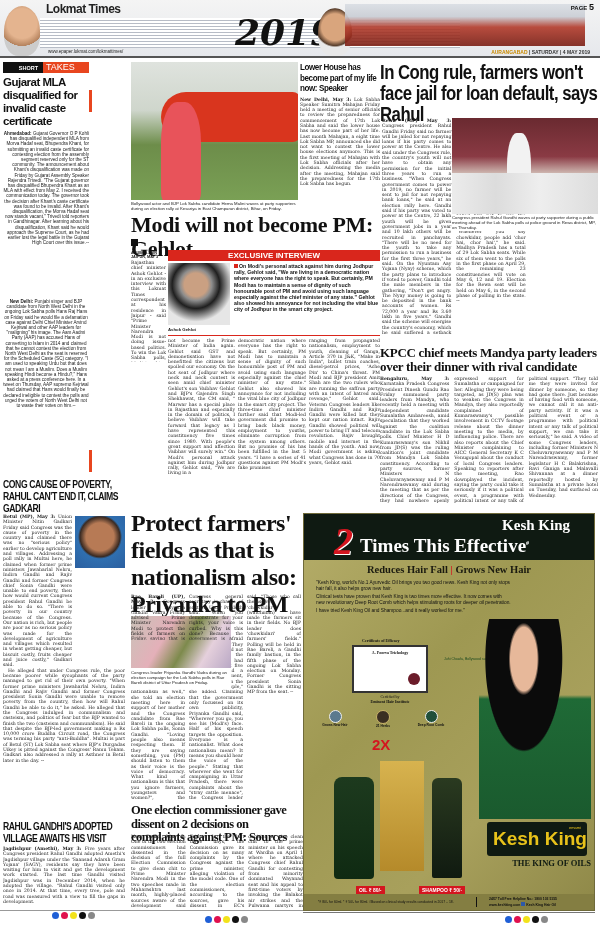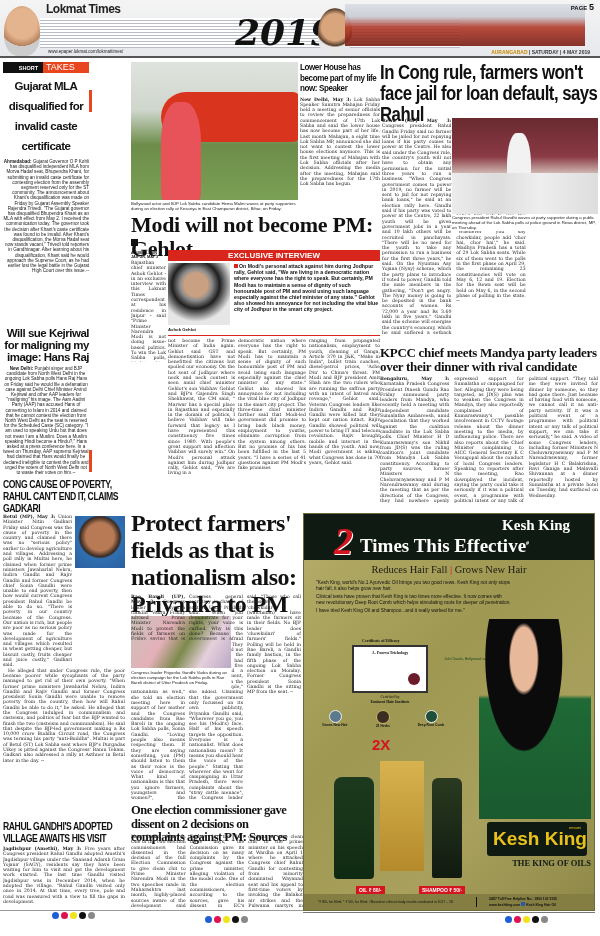--- a/index.html
+++ b/index.html
@@ -45,23 +45,22 @@
   <span class="dateline" data-name="issue-dateline">
     <span class="city">AURANGABAD</span> <span>|</span> <span>SATURDAY</span> <span>|</span> <span>4 MAY 2019</span>
   </span>
 </header>
 
 <section class="abs" style="left:3px;top:62px;width:86px;height:410px;" data-name="short-takes">
   <div style="display:flex;height:11px;" data-name="short-takes-label">
     <span style="background:#111;color:#fff;font-family:'Liberation Sans',sans-serif;font-weight:bold;font-size:5.5px;padding:3px 5px;width:40px;text-align:right">SHORT</span>
     <span style="background:#e8461f;color:#fff;font-family:'Liberation Sans',sans-serif;font-size:9px;line-height:11px;padding:0 3px;flex:1">TAKES</span>
   </div>
-  <h2 class="hl-sans" style="font-size:11.5px;line-height:20px;text-align:center;margin-top:3px" data-name="headline-gujarat-mla">Gujarat MLA disqualified for invalid caste certificate</h2>
+  <h2 class="hl-sans" style="font-size:11.5px;line-height:13px;text-align:left;margin-top:3px" data-name="headline-gujarat-mla">Gujarat MLA disqualified for invalid caste certificate</h2>
   <p class="body-txt" style="font-family:'Liberation Sans',sans-serif;font-size:4.6px;line-height:5.2px;text-align:right;margin-top:3px;height:165px" data-name="story-gujarat-mla"><b>Ahmedabad:</b> <span>Gujarat Governor O P Kohli has disqualified independent MLA from Morva Hadaf seat, Bhupendra Khant, for submitting an invalid caste certificate for contesting election from the assembly segment reserved only for the ST community. The announcement about Khant's disqualification was made on Friday by Gujarat Assembly Speaker Rajendra Trivedi. "The Gujarat governor has disqualified Bhupendra Khant as an MLA with effect from May 2. I received the communication today. The governor took the decision after Khant's caste certificate was found to be invalid. After Khant's disqualification, the Morva Hadaf seat now stands vacant," Trivedi told reporters in Gandhinagar. After learning about his disqualification, Khant said he would approach the Supreme Court, as he had earlier lost the legal battle in the Gujarat High Court over this issue.--</span></p>
-  <h2 class="hl-sans" style="font-size:11.5px;line-height:12px;text-align:right;margin-top:3px" data-name="headline-hans-raj">Will sue Kejriwal for maligning my image: Hans Raj</h2>
   <p class="body-txt" style="font-family:'Liberation Sans',sans-serif;font-size:4.6px;line-height:5.2px;text-align:center;margin-top:3px;height:120px" data-name="story-hans-raj"><b>New Delhi:</b> <span>Punjabi singer and BJP candidate from North West Delhi in the ongoing Lok Sabha polls Hans Raj Hans on Friday said he would file a defamation case against Delhi Chief Minister Arvind Kejriwal and other AAP leaders for "maligning" his image. The Aam Aadmi Party (AAP) has accused Hans of converting to Islam in 2014 and claimed that he cannot contest the election from North West Delhi as the seat is reserved for the Scheduled Caste (SC) category. "I am used to speaking Urdu but that does not mean I am a Muslim. Does a Muslim speaking Hindi become a Hindu?," Hans asked at a press conference here. In a tweet on Thursday, AAP supremo Kejriwal had claimed that Hans would finally be declared ineligible to contest the polls and urged the voters of North West Delhi not to waste their votes on him.--</span></p>
 </section>
 <div class="rule" style="left:89px;top:90px;width:3px;height:22px;background:#e8461f" data-name="red-accent-bar"></div>
 <div class="rule" style="left:89px;top:450px;width:3px;height:22px;background:#e8461f" data-name="red-accent-bar"></div>
 
 <section class="abs" style="left:3px;top:478px;width:122px;height:215px;" data-name="story-gadkari">
   <h2 class="hl-sans" style="font-family:'Liberation Sans',sans-serif;font-size:10.5px;line-height:12px;transform:scaleX(.82);transform-origin:left;width:150px" data-name="headline-gadkari">CONG CAUSE OF POVERTY, RAHUL CAN'T END IT, CLAIMS GADKARI</h2>
   <div style="float:right;width:50px;height:52px;margin:2px 0 2px 3px;background:radial-gradient(circle at 50% 40%,#b77a55 0 35%,#3a2a22 50%,#2f6fb0 55%,#2b5fa0);" data-name="gadkari-photo"></div>
   <p class="body-txt" data-name="gadkari-body"><b>Betul (MP), May 3:</b> <span>Union Minister Nitin Gadkari Friday said Congress was the cause of poverty in the country and claimed there was no "serious policy" earlier to develop agriculture and villages. Addressing a poll rally in Multai here, he claimed when former prime ministers Jawaharlal Nehru, Indira Gandhi and Rajiv Gandhi and former Congress chief Sonia Gandhi were unable to end poverty, then how would current Congress president Rahul Gandhi be able to do so. "There is poverty in our country because of the Congress. Our nation is rich, but people are poor as no serious policy was made for the development of agriculture and villages which resulted in wheat getting cheaper, but biscuit costly, fruits cheaper and juice costly," Gadkari said.</span></p>
   <p class="body-txt" style="text-indent:5px" data-name="gadkari-body-2">He alleged that under Congress rule, the poor became poorer while sycophants of the party managed to get rid of their own poverty. "When former prime ministers Jawaharlal Nehru, Indira Gandhi and Rajiv Gandhi and former Congress president Sonia Gandhi were unable to remove poverty from the country, then how will Rahul Gandhi be able to do it," he asked. He alleged that the Congress indulged in communalism and casteism, and politics of fear but the BJP wanted to finish the two (casteism and communalism). He said that despite the BJP-led government making a Rs 10,000 crore Buddha Circuit road, the Congress was terming his party "anti-Buddha". Multai is part of Betul (ST) Lok Sabha seat where BJP's Durgadas Uikey is pitted against the Congress' Ramu Tekam. Gadkari also addressed a rally at Asthner in Betul later in the day. --</p>
@@ -135,21 +134,21 @@
     <span style="background:#111"></span>
     <span style="background:#888"></span>
 </div>
 
 <section class="abs" style="left:303px;top:513px;width:292px;height:398px;background:linear-gradient(135deg,#b6ae6a,#9e9852 40%,#a8a05c 70%,#8e8848);border:1px solid #6f6a3a;overflow:hidden" data-name="kesh-king-advertisement">
   <div style="position:absolute;left:0;top:0;width:100%;height:46px;background:#0f1a12" data-name="ad-header">
     <span style="position:absolute;right:24px;top:3px;font-family:'Liberation Serif',serif;font-weight:bold;font-size:15px;color:#fff">Kesh King</span>
     <span style="position:absolute;left:30px;top:8px;font-family:'Liberation Serif',serif;font-weight:bold;font-style:italic;font-size:38px;line-height:38px;color:#d4151f;text-shadow:1px 1px 0 #fff" data-name="ad-big-number">2</span>
     <span style="position:absolute;left:56px;top:21px;font-family:'Liberation Serif',serif;font-weight:bold;font-size:19px;color:#fff" data-name="ad-tagline"><span>Times This Effective</span><sup style="font-size:6px">#</sup></span>
   </div>
-  <div style="position:absolute;left:0;top:50px;width:100%;text-align:center;font-family:'Liberation Serif',serif;font-weight:normal;font-size:10.5px;color:#1a1a10" data-name="ad-subheading"><span>Reduces Hair Fall</span> <span style="color:#d4151f">|</span> <span>Grows New Hair</span></div>
+  <div style="position:absolute;left:0;top:50px;width:100%;text-align:center;font-family:'Liberation Serif',serif;font-weight:bold;font-size:10.5px;color:#1a1a10" data-name="ad-subheading"><span>Reduces Hair Fall</span> <span style="color:#d4151f">|</span> <span>Grows New Hair</span></div>
   <div style="position:absolute;left:12px;top:66px;width:195px;font-family:'Liberation Sans',sans-serif;font-size:4.8px;line-height:6px;color:#111" data-name="ad-copy">
     <p>"Kesh King, world's No.1 Ayurvedic Oil brings you two good news. Kesh King not only stops hair fall, it also helps grow new hair.</p>
     <p style="margin-top:2px">Clinical tests have proven that Kesh King is two times more effective. It now comes with new revolutionary Deep Root Comb which helps stimulating roots for deeper oil penetration.</p>
     <p style="margin-top:2px">I have tried Kesh King Oil and Shampoo...and it really worked for me."</p>
   </div>
   <div style="position:absolute;left:58px;top:124px;font-family:'Liberation Serif',serif;font-size:4px;font-weight:bold">Certificate of Efficacy</div>
   <div style="position:absolute;left:48px;top:131px;width:76px;height:48px;background:#fff;border:2px solid #333" data-name="certificate-of-efficacy">
     <div style="text-align:center;font-family:'Liberation Serif',serif;font-size:4px;font-weight:bold;margin-top:3px">A. Poorva Trichology</div>
     <div style="position:absolute;right:6px;bottom:6px;width:12px;height:12px;border-radius:50%;background:#6b1c2a" data-name="wax-seal-icon"></div>
   </div>

